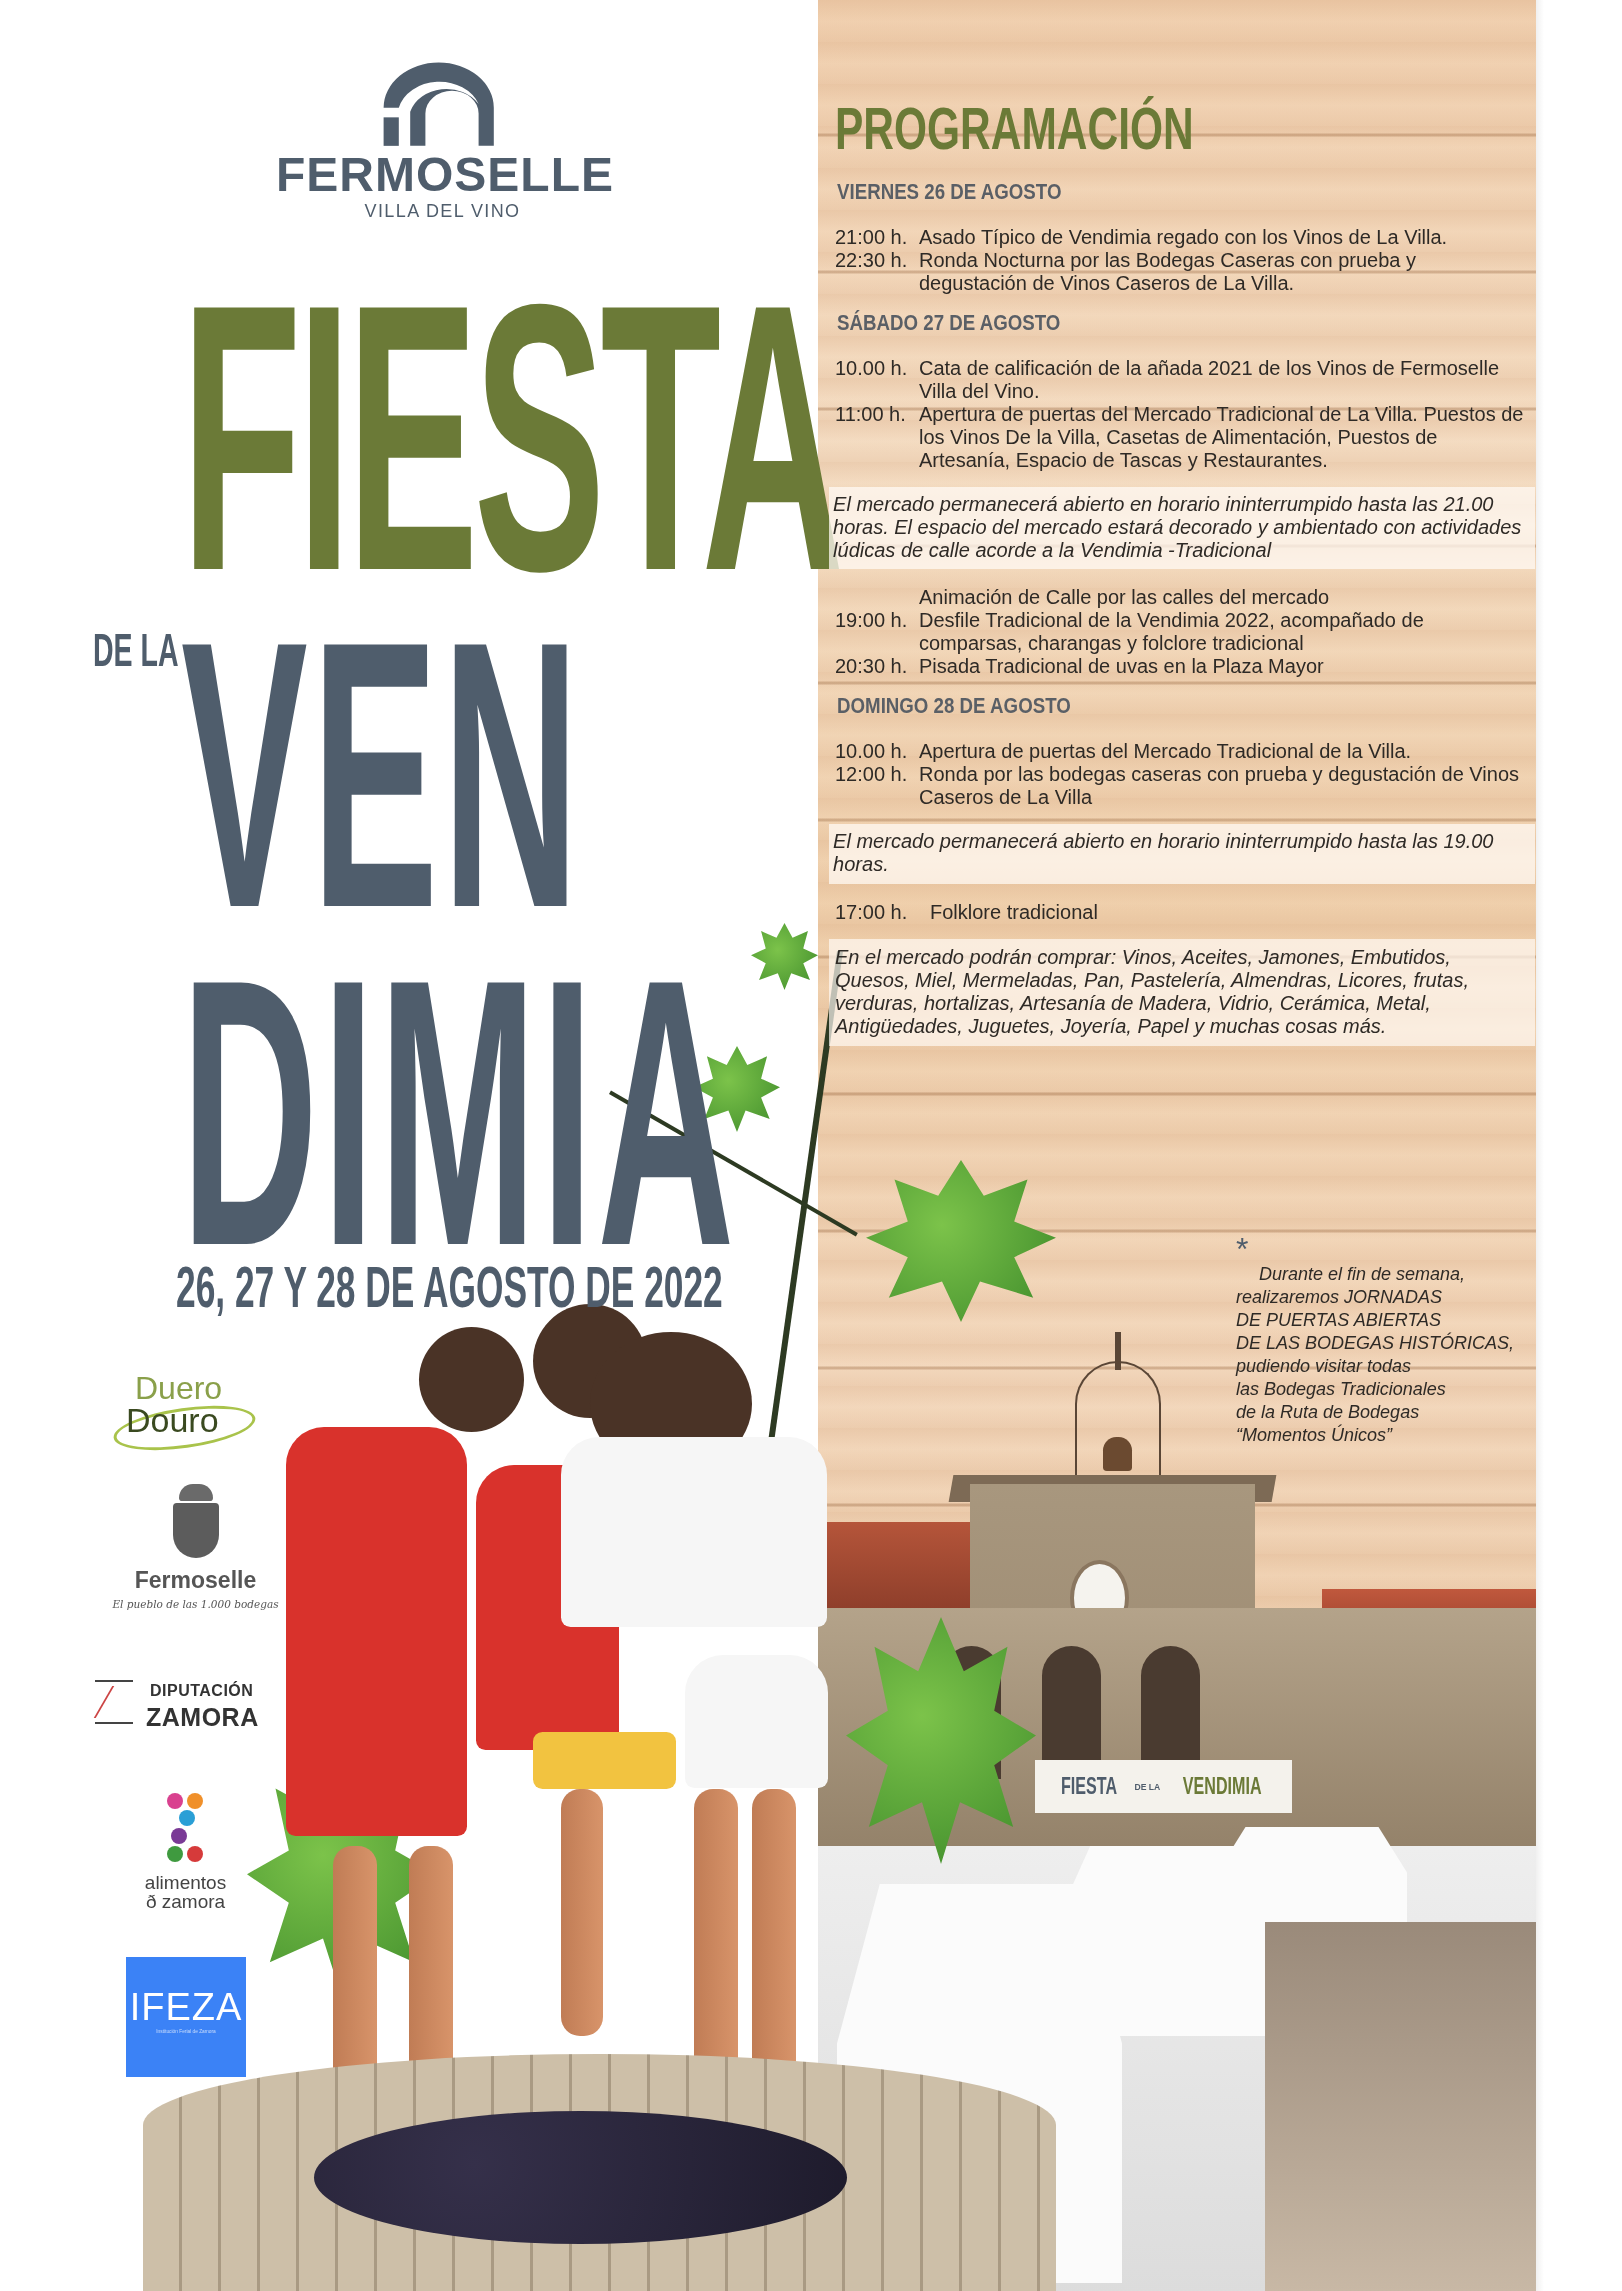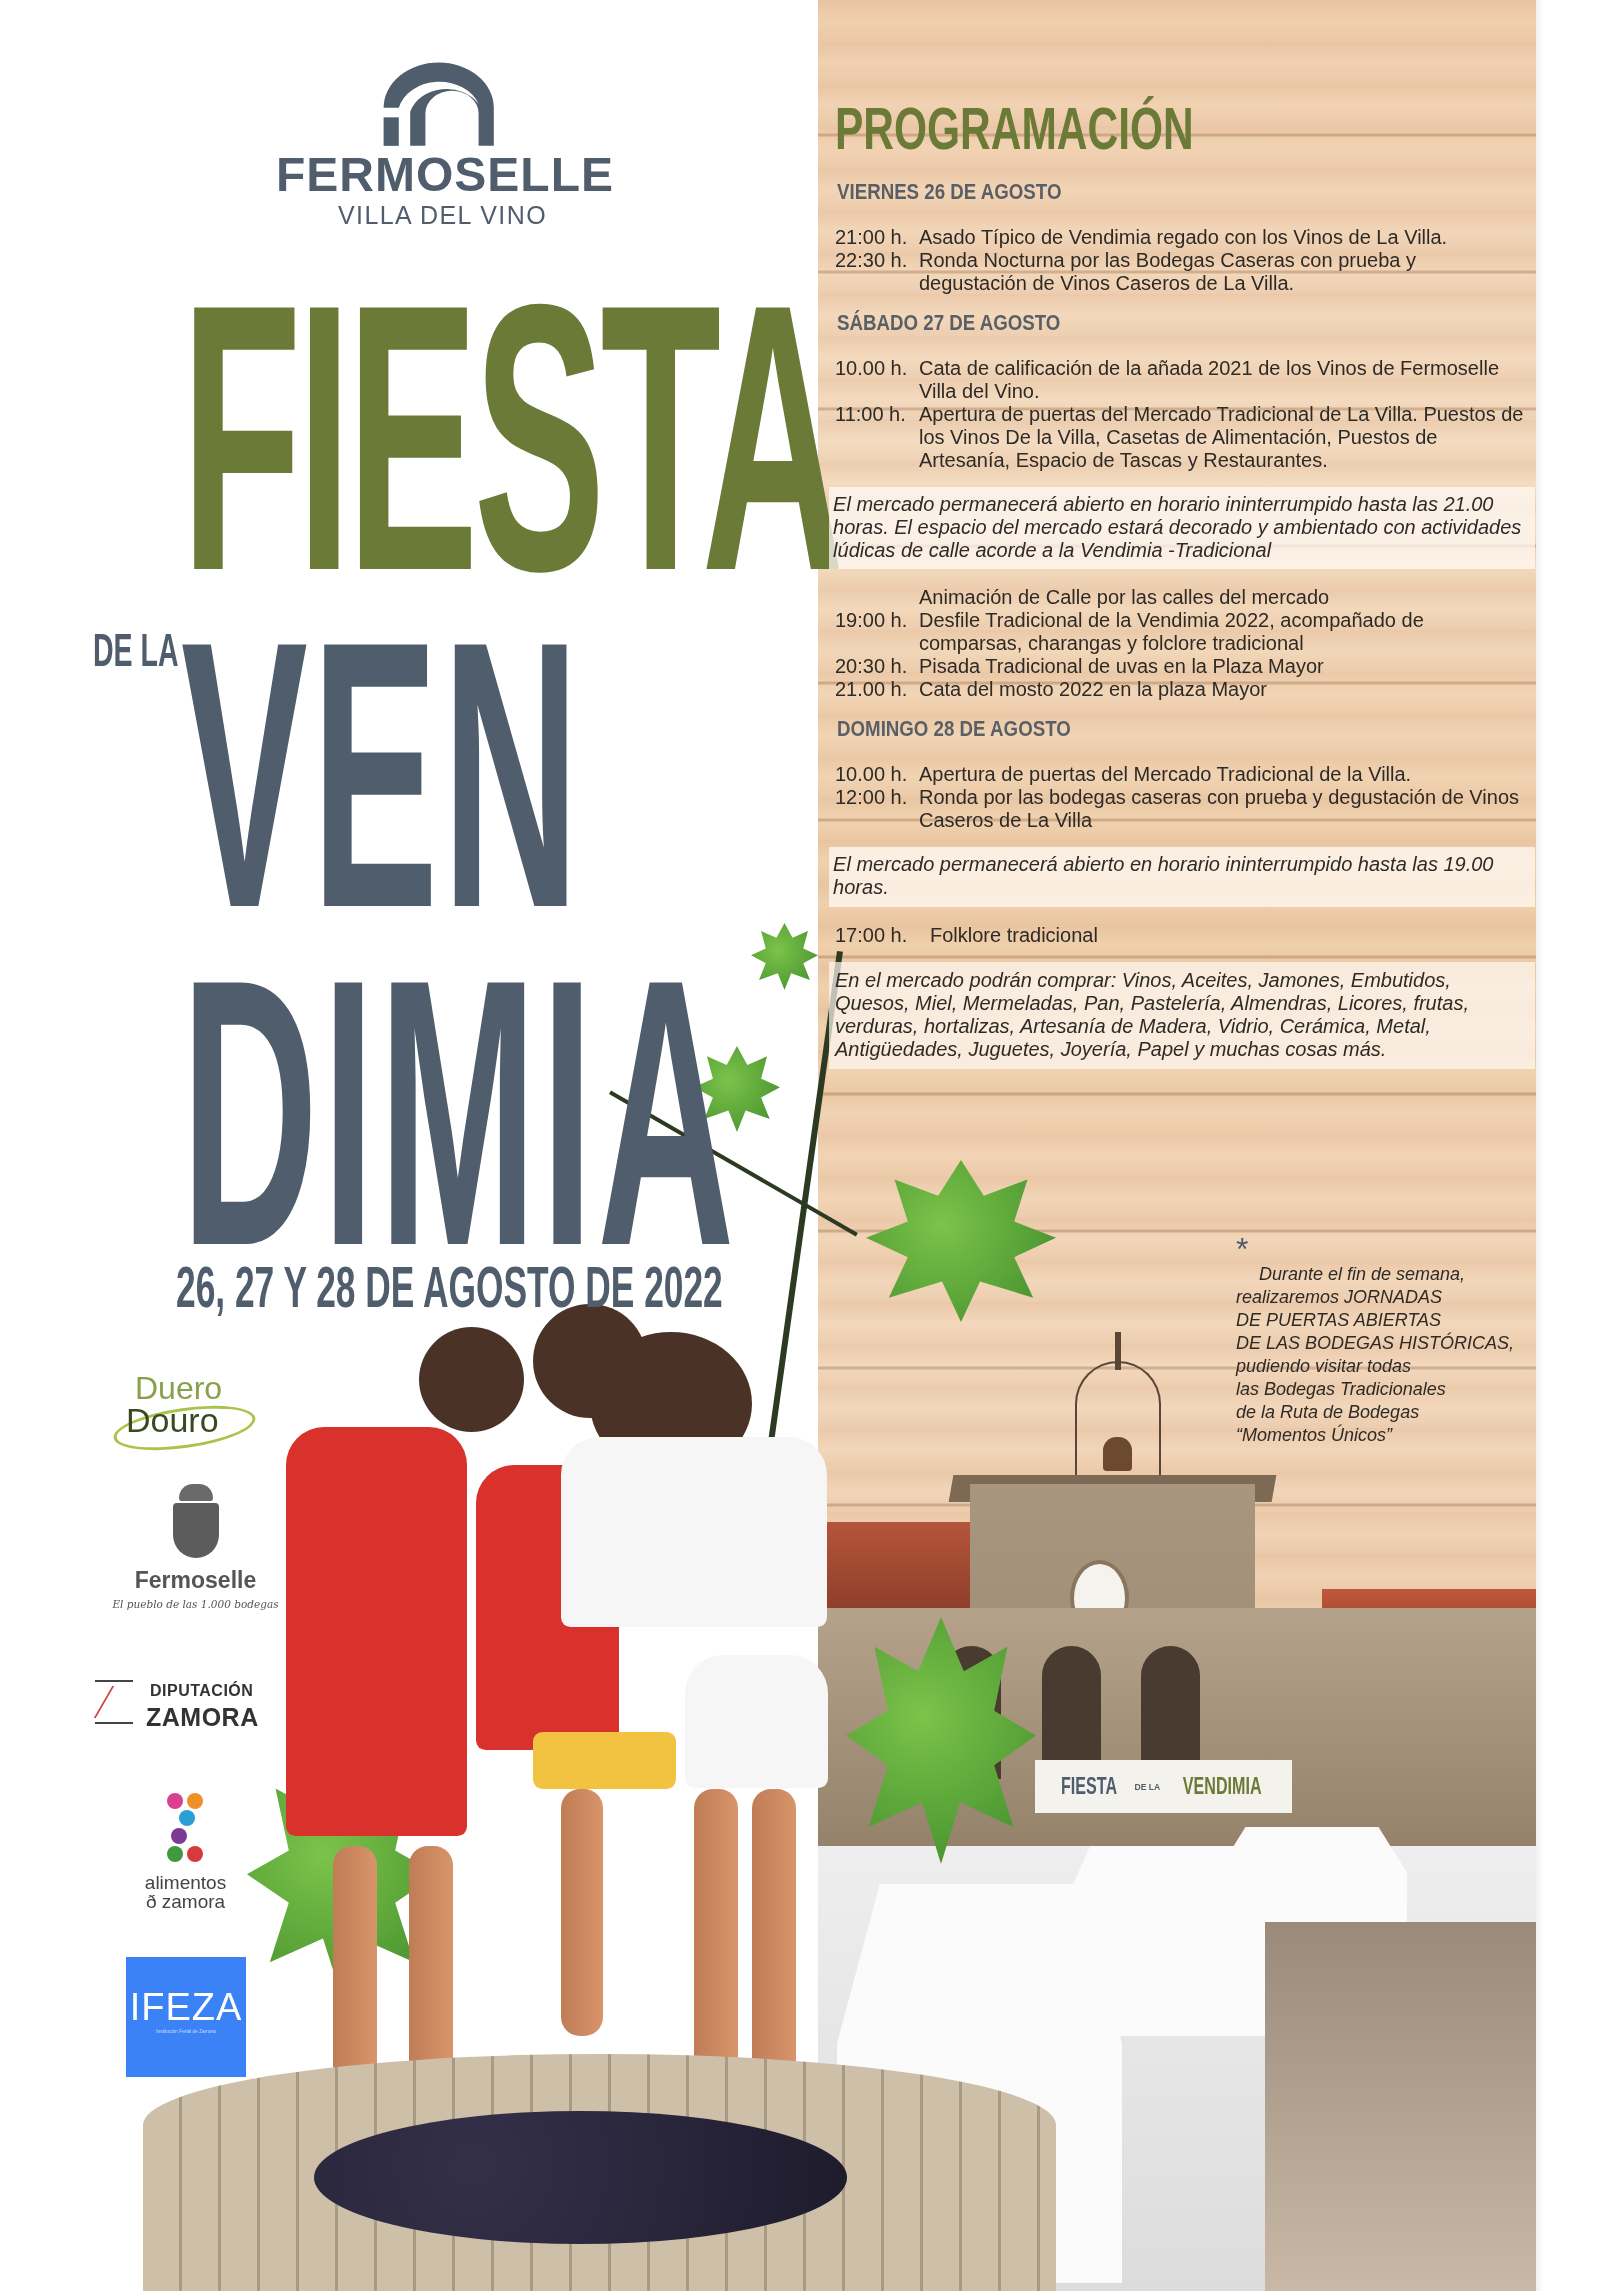--- a/index.html
+++ b/index.html
@@ -20,21 +20,21 @@
     }
     .wood-shadow {
       position: absolute; left: 1536px; top: 0; width: 7.6px; height: 2291px;
       background: linear-gradient(90deg, rgba(0,0,0,0.06), rgba(0,0,0,0));
     }
 
     
     .logo { position: absolute; left: 276px; top: 62px; width: 333px; height: 190px; text-align: center; }
     .logo-arch { display: block; margin: 0 auto; }
     .logo-name { font-family: "Liberation Sans", sans-serif; font-weight: 700; font-size: 48px; color: #4f5d6c; letter-spacing: 1px; line-height: 49px; margin-top: 1.9px; }
-    .logo-sub { font-family: "Liberation Sans", sans-serif; font-size: 25px; color: #4f5d6c; letter-spacing: 1.4px; margin-top: 1.9px; }
+    .logo-sub { font-family: "Liberation Sans", sans-serif; font-size: 18px; color: #4f5d6c; letter-spacing: 1.4px; margin-top: 1.9px; }
 
     
     .title-fiesta {
       position: absolute; left: 181px; top: 276px; width: 552px; height: 323px;
       font-family: "Liberation Sans Narrow", "Liberation Sans", sans-serif; font-weight: 700;
       font-size: 380px; line-height: 323px; color: #6b7a37; letter-spacing: -9.5px;
       transform: scaleX(0.52); transform-origin: left top; white-space: nowrap;
     }
     .title-dela {
       position: absolute; left: 93px; top: 623px;
@@ -248,24 +248,20 @@
       <span class="d">Animación de Calle por las calles del mercado</span>
     </div>
     <div class="evt">
       <span class="t">19:00 h.</span>
       <span class="d">Desfile Tradicional de la Vendimia 2022, acompañado de comparsas, charangas y folclore tradicional</span>
     </div>
     <div class="evt">
       <span class="t">20:30 h.</span>
       <span class="d">Pisada Tradicional de uvas en la Plaza Mayor</span>
     </div>
-    <div class="evt">
-      <span class="t">21.00 h.</span>
-      <span class="d">Cata del mosto 2022 en la plaza Mayor</span>
-    </div>
   </div>
 
   <div class="day-head">DOMINGO 28 DE AGOSTO</div>
   <div class="evt-block">
     <div class="evt">
       <span class="t">10.00 h.</span>
       <span class="d">Apertura de puertas del Mercado Tradicional de la Villa.</span>
     </div>
     <div class="evt">
       <span class="t">12:00 h.</span>

